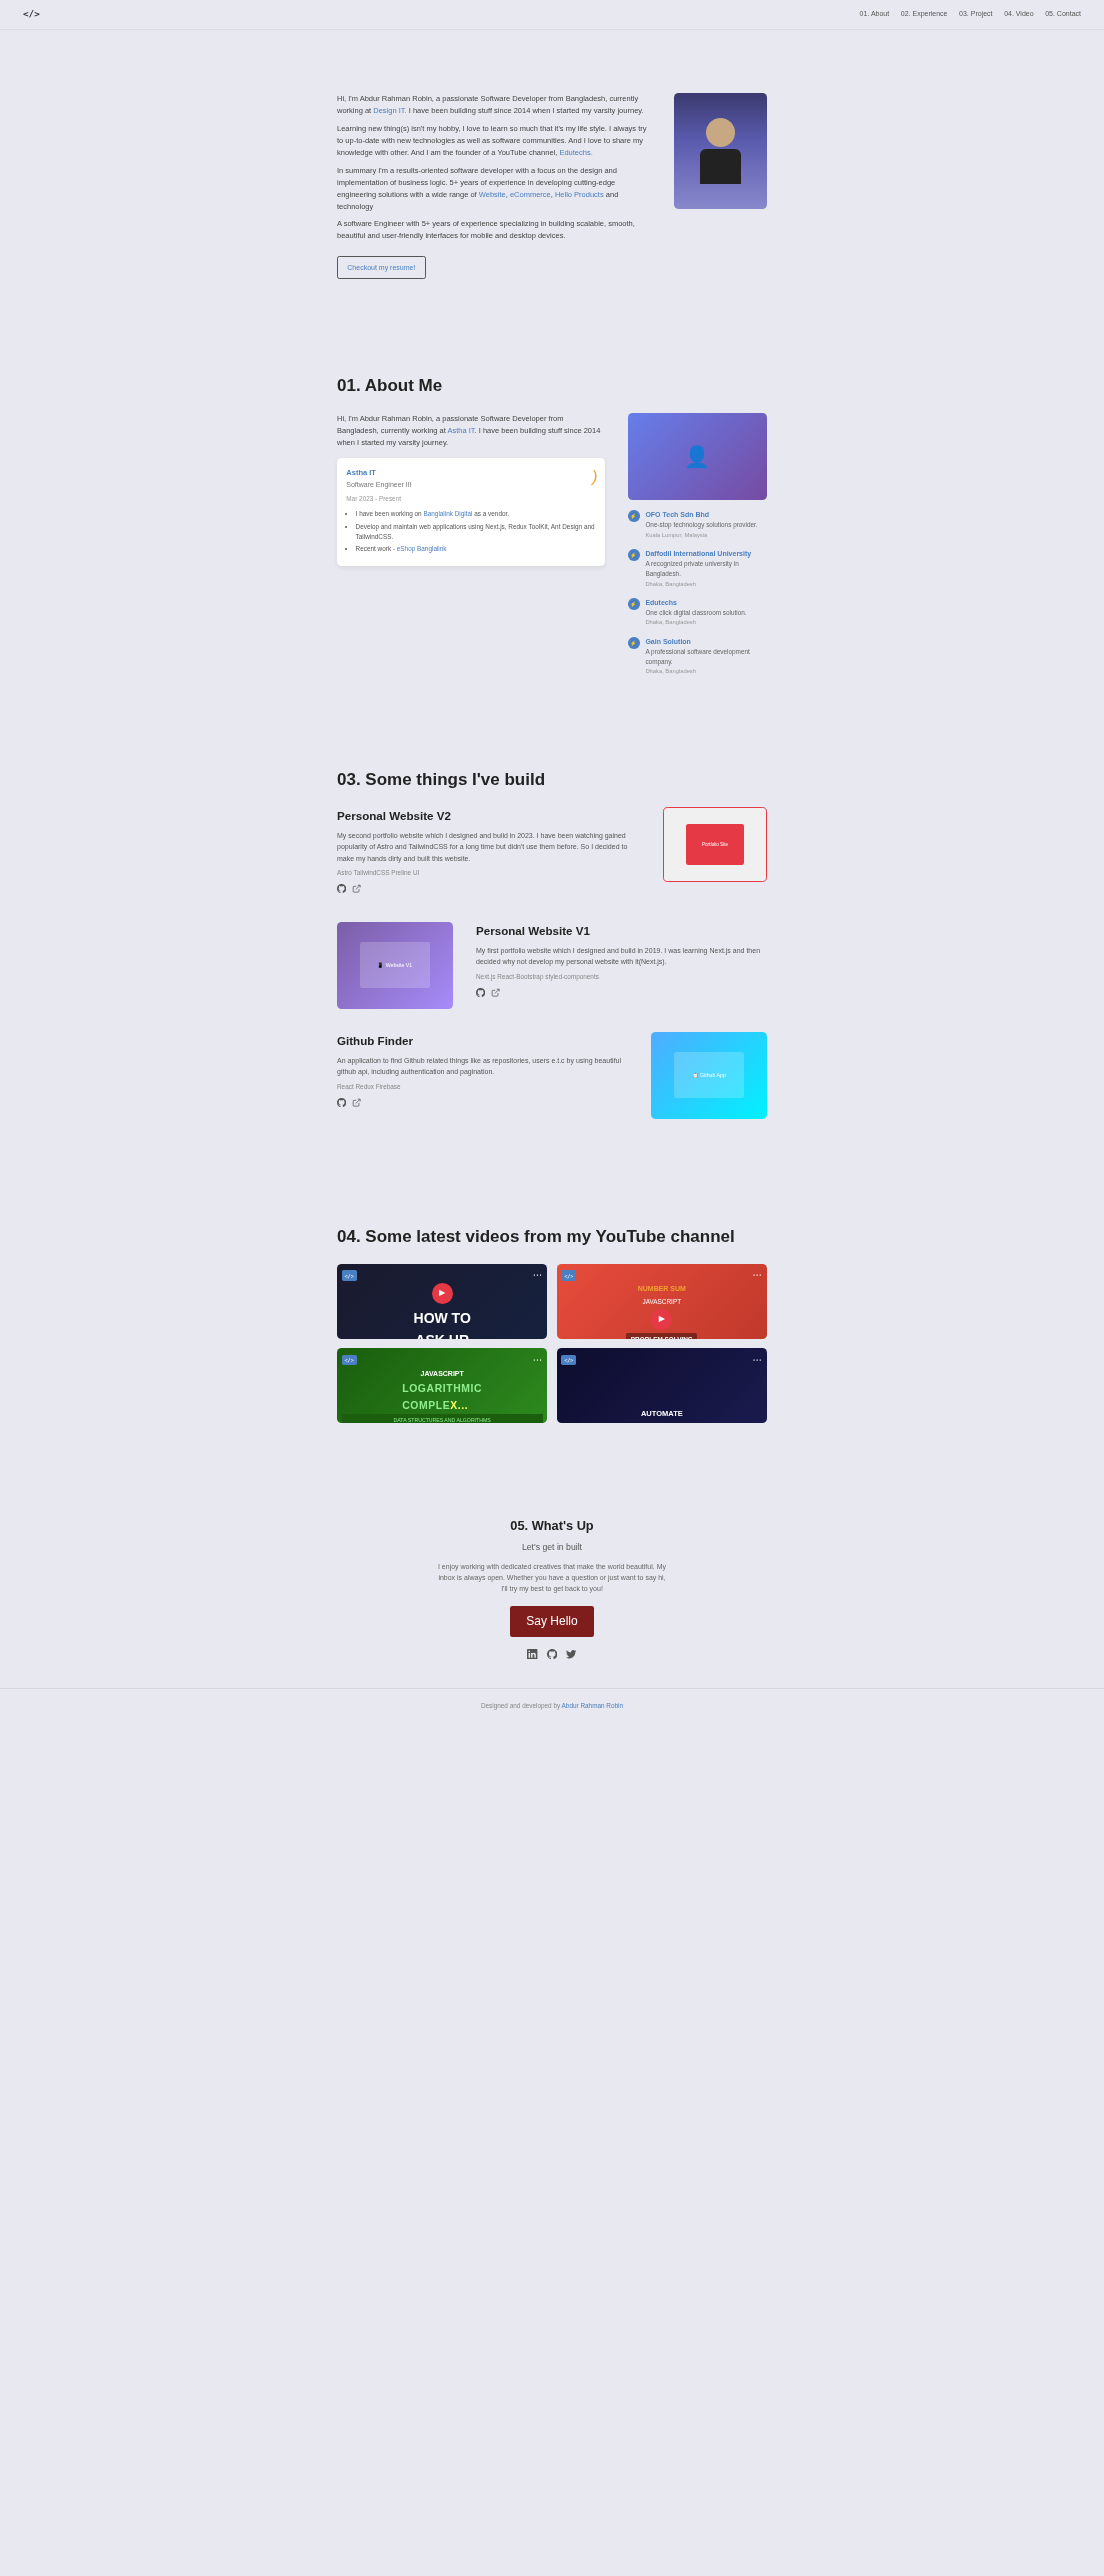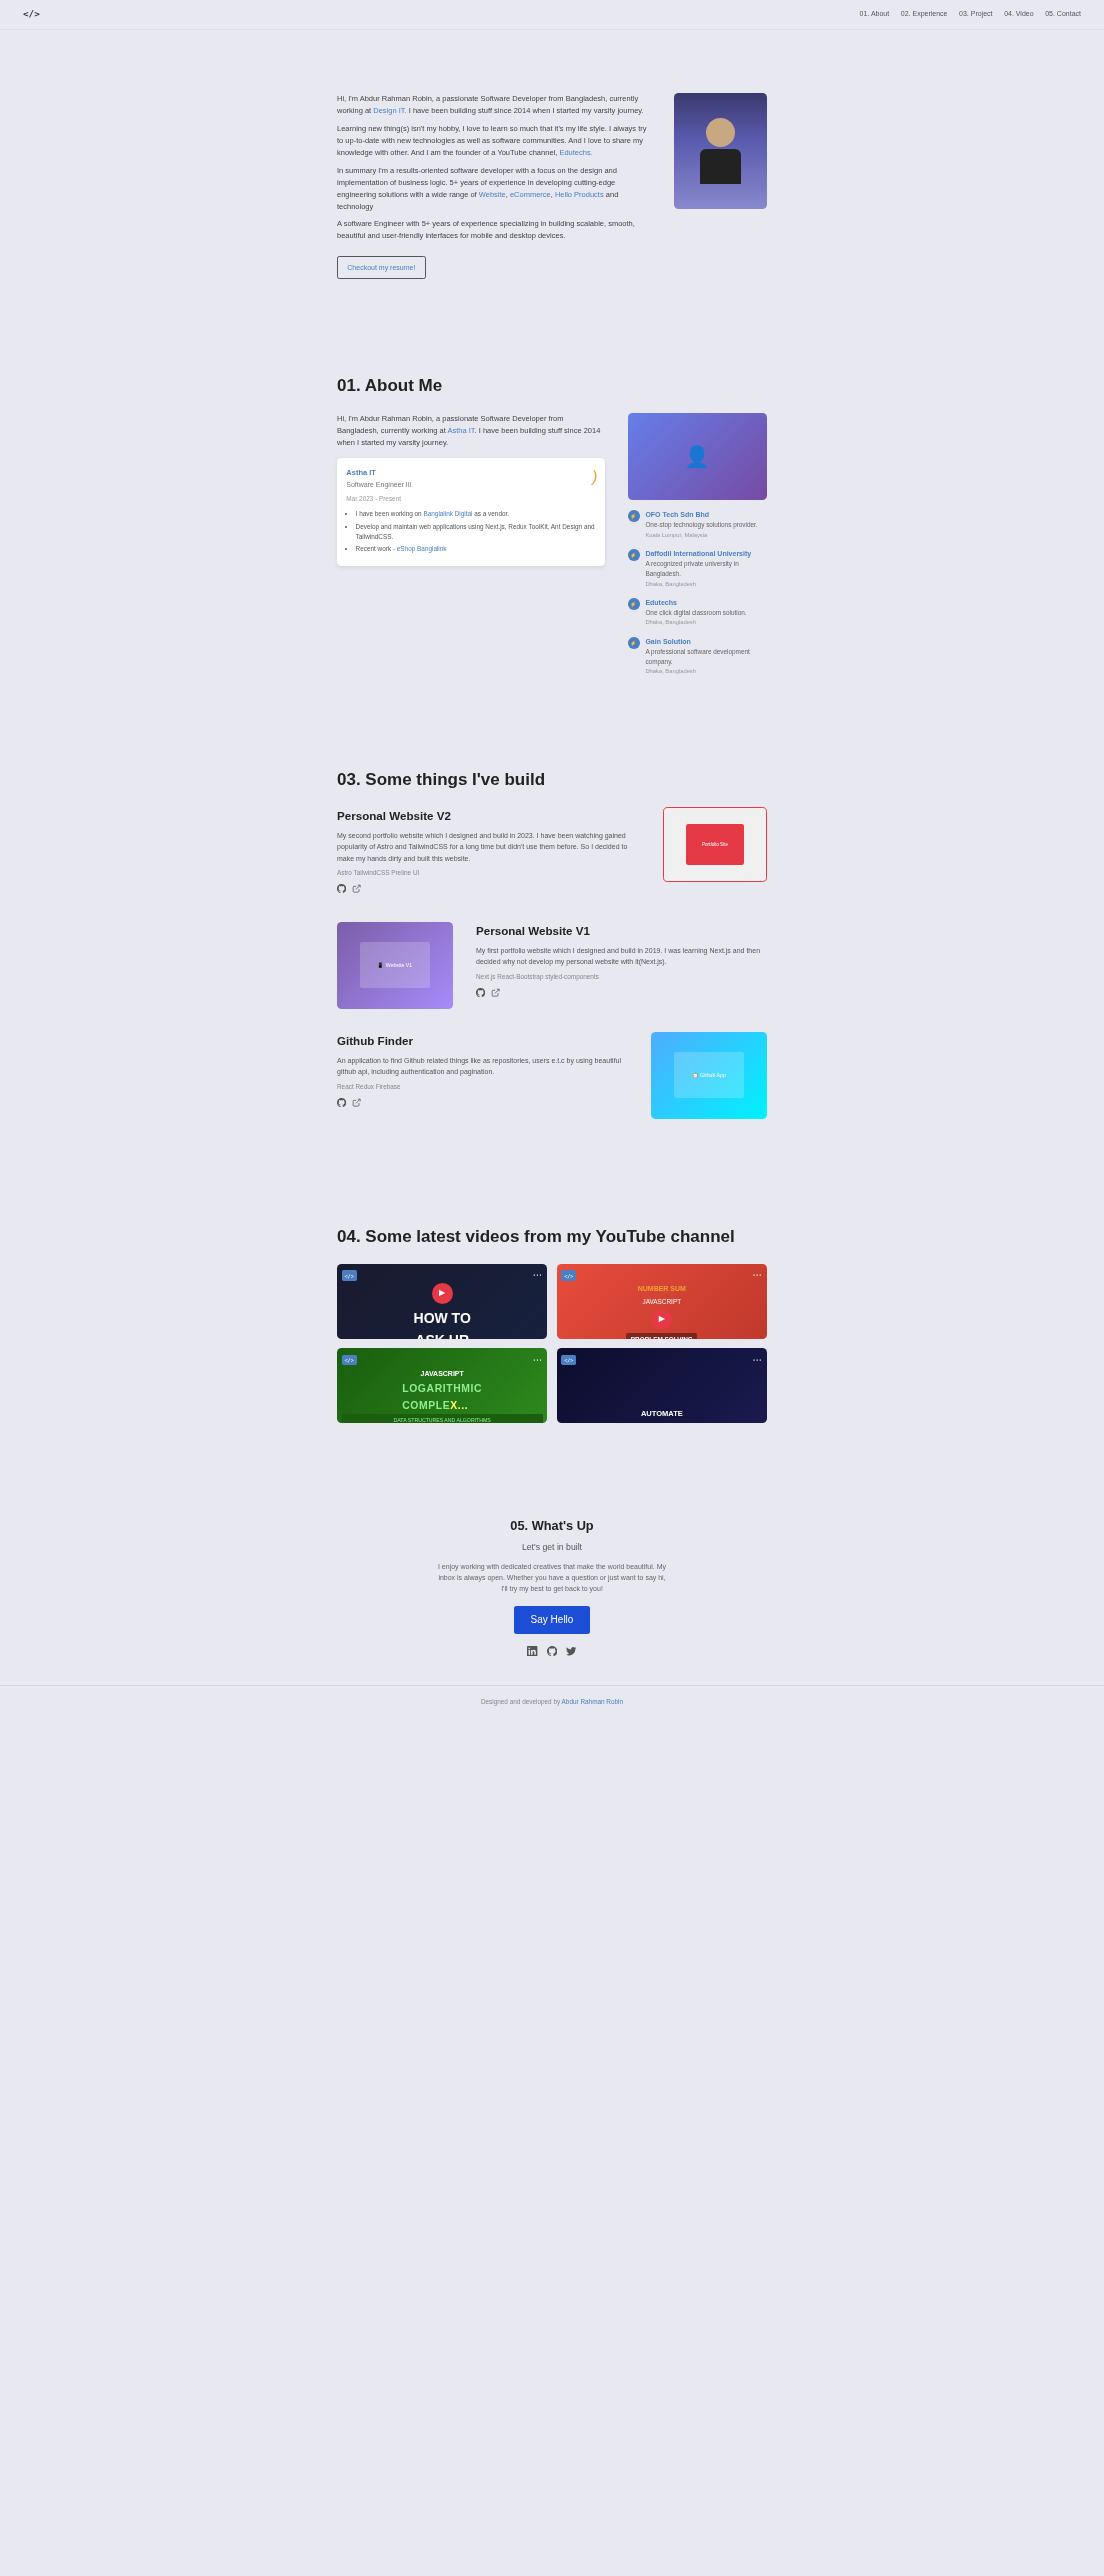--- a/index.html
+++ b/index.html
@@ -285,24 +285,24 @@
       margin: 0 auto;
       padding: 35px 46px 23px;
       text-align: center;
     }
     .contact-title { font-size: 12.8px; font-weight: bold; color: #222; margin-bottom: 4.6px; }
     .contact-subtitle { font-size: 8.7px; color: #555; margin-bottom: 5.8px; }
     .contact-desc { font-size: 7px; color: #666; max-width: 232px; margin: 0 auto 11.6px; }
     .btn-say-hello {
       display: inline-block;
       padding: 5.8px 16.2px;
-      background: #1d4ed8;
+      background: #7f1d1d;
       color: white;
       border-radius: 2.3px;
-      font-size: 10px;
+      font-size: 12px;
       cursor: pointer;
       border: none;
       text-decoration: none;
     }
     .social-links {
       display: flex;
       justify-content: center;
       gap: 9.3px;
       margin-top: 11.6px;
     }

